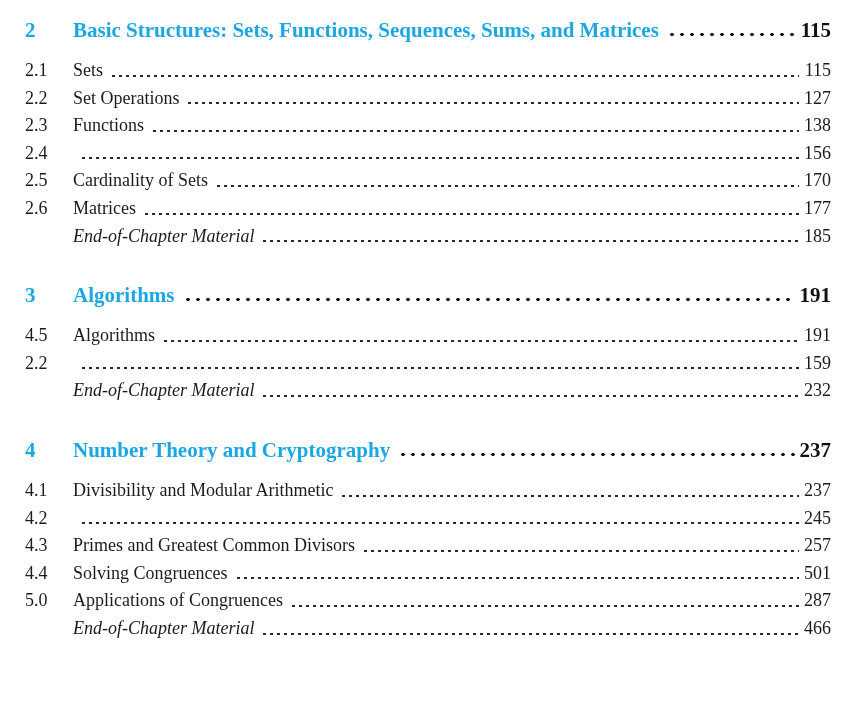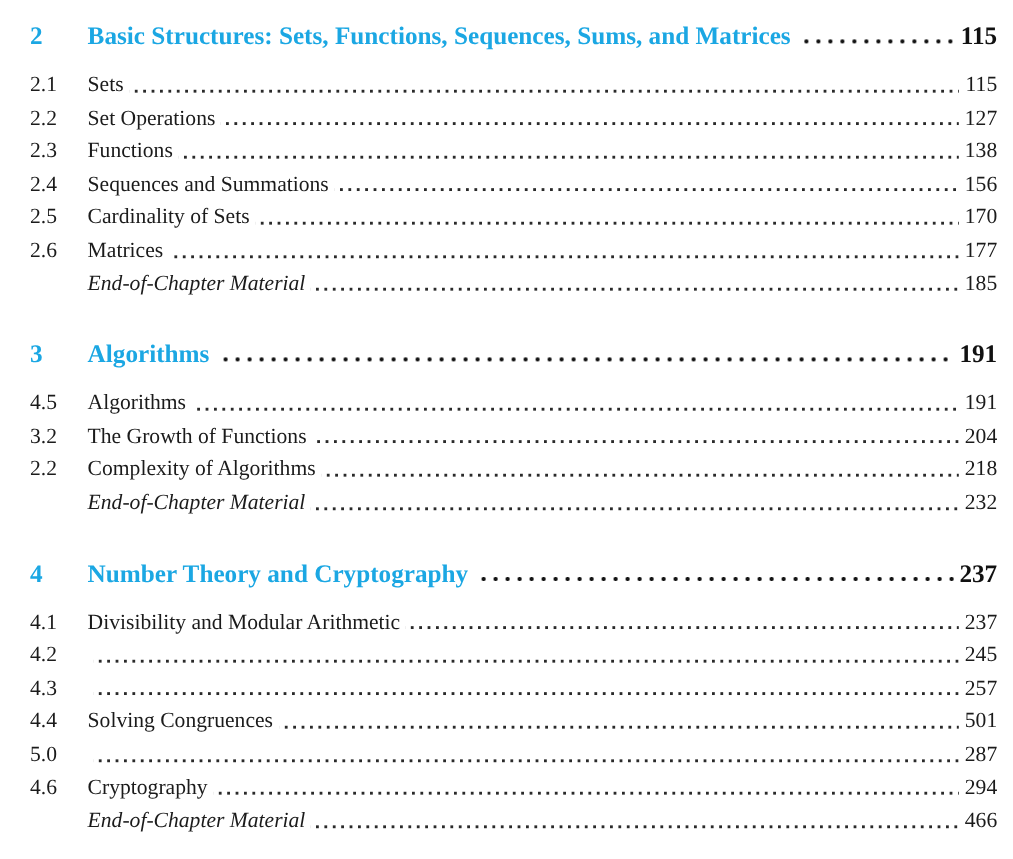--- a/index.html
+++ b/index.html
@@ -118,21 +118,20 @@
 
   <div class="section-row">
     <span class="num">2.3</span>
     <span class="title">Functions</span>
     <span class="leader"></span>
     <span class="pg">138</span>
   </div>
 
   <div class="section-row">
     <span class="num">2.4</span>
-    <span class="title">Sequences and Summations</span>
     <span class="leader"></span>
     <span class="pg">156</span>
   </div>
 
   <div class="section-row">
     <span class="num">2.5</span>
     <span class="title">Cardinality of Sets</span>
     <span class="leader"></span>
     <span class="pg">170</span>
   </div>
@@ -161,32 +160,25 @@
       <span class="pg">191</span>
     </div>
     <div class="sections">
   <div class="section-row">
     <span class="num">4.5</span>
     <span class="title">Algorithms</span>
     <span class="leader"></span>
     <span class="pg">191</span>
   </div>
 
-  <div class="section-row">
-    <span class="num">3.2</span>
-    <span class="title">The Growth of Functions</span>
-    <span class="leader"></span>
-    <span class="pg">204</span>
-  </div>
 
   <div class="section-row">
     <span class="num">2.2</span>
-    <span class="title">Complexity of Algorithms</span>
-    <span class="leader"></span>
-    <span class="pg">218</span>
+    <span class="leader"></span>
+    <span class="pg">159</span>
   </div>
 
   <div class="section-row">
     <span class="num"></span>
     <span class="title italic">End-of-Chapter Material</span>
     <span class="leader"></span>
     <span class="pg">232</span>
   </div>
 </div>
   </section>
@@ -207,43 +199,39 @@
   </div>
 
   <div class="section-row">
     <span class="num">4.2</span>
     <span class="leader"></span>
     <span class="pg">245</span>
   </div>
 
   <div class="section-row">
     <span class="num">4.3</span>
+    <span class="title">Primes and Greatest Common Divisors</span>
     <span class="leader"></span>
     <span class="pg">257</span>
   </div>
 
   <div class="section-row">
     <span class="num">4.4</span>
     <span class="title">Solving Congruences</span>
     <span class="leader"></span>
     <span class="pg">501</span>
   </div>
 
   <div class="section-row">
     <span class="num">5.0</span>
+    <span class="title">Applications of Congruences</span>
     <span class="leader"></span>
     <span class="pg">287</span>
   </div>
 
-  <div class="section-row">
-    <span class="num">4.6</span>
-    <span class="title">Cryptography</span>
-    <span class="leader"></span>
-    <span class="pg">294</span>
-  </div>
 
   <div class="section-row">
     <span class="num"></span>
     <span class="title italic">End-of-Chapter Material</span>
     <span class="leader"></span>
     <span class="pg">466</span>
   </div>
 </div>
   </section>
 </div>

